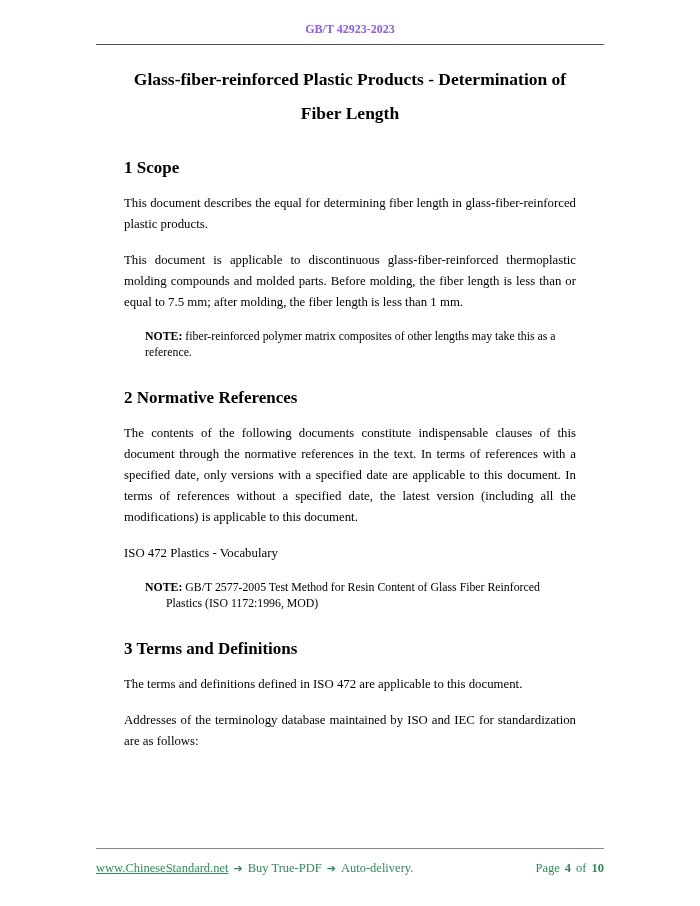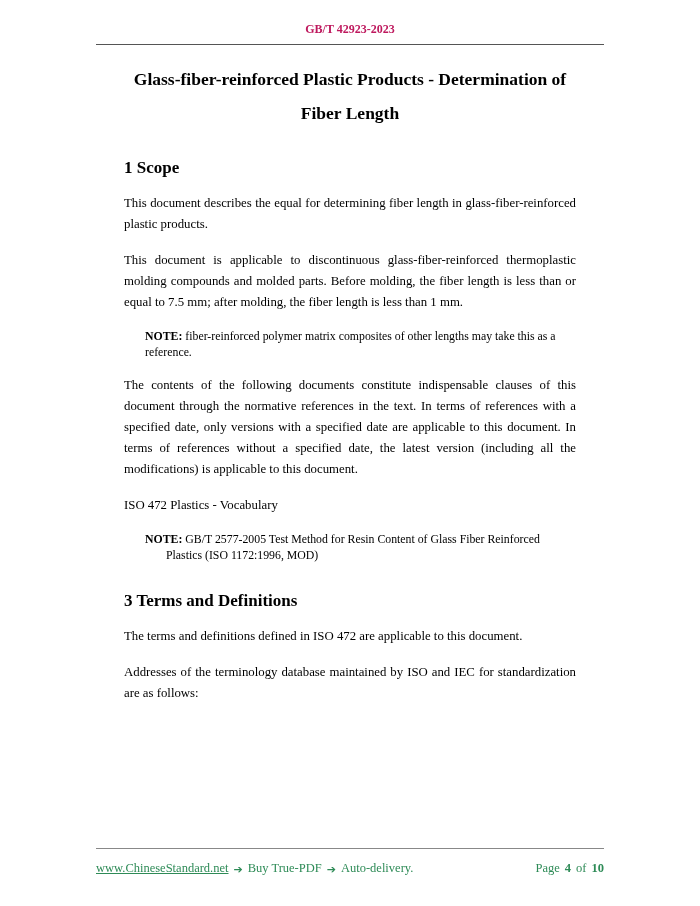--- a/index.html
+++ b/index.html
@@ -5,21 +5,21 @@
   html, body { margin: 0; padding: 0; background: #e9e9e9; }
   .page {
     width: 700px; height: 906px; margin: 0 auto; background: #ffffff;
     position: relative; box-sizing: border-box;
     font-family: "Liberation Serif", "DejaVu Serif", serif;
     color: #000000; overflow: hidden;
   }
   .doc-header {
     position: absolute; top: 22px; left: 96px; right: 96px;
     text-align: center; font-size: 12px; font-weight: bold;
-    color: #be185d; padding-bottom: 7px; border-bottom: 1px solid #555;
+    color: #8b5cf6; padding-bottom: 7px; border-bottom: 1px solid #555;
   }
   .content { position: absolute; top: 56px; left: 124px; right: 124px; }
   .doc-title {
     text-align: center; font-size: 17.5px; font-weight: bold;
     line-height: 34px; margin-top: 6px;
   }
   .section-heading {
     font-size: 17px; font-weight: bold; margin: 28px 0 6px 0;
   }
   .para {
@@ -32,21 +32,21 @@
     margin-left: 21px; text-align: left;
   }
   .note-hang { padding-left: 21px; text-indent: -21px; }
   .note-label { font-weight: bold; }
   .doc-footer {
     position: absolute; bottom: 30px; left: 96px; right: 96px;
     border-top: 1px solid #888; padding-top: 12px;
     display: flex; justify-content: space-between; align-items: baseline;
     font-size: 12.5px; color: #2E8B57;
   }
-  .footer-left { display: inline-flex; gap: 5px; align-items: flex-end; }
+  .footer-left { display: inline-flex; gap: 5px; align-items: center; }
   .footer-site { color: #2E8B57; text-decoration: underline; cursor: pointer; }
   .footer-arrow { color: #2E8B57; font-family: "DejaVu Sans", sans-serif; font-size: 11px; }
   .page-indicator { display: inline-flex; gap: 5px; align-items: baseline; }
   .page-num { font-weight: bold; }
 </style>
 </head>
 <body>
 
 <div class="page">
 
@@ -62,20 +62,21 @@
     </div>
 
     <div class="section-heading">1 Scope</div>
 
     <p class="para">This document describes the equal for determining fiber length in glass-fiber-reinforced plastic products.</p>
 
     <p class="para">This document is applicable to discontinuous glass-fiber-reinforced thermoplastic molding compounds and molded parts. Before molding, the fiber length is less than or equal to 7.5 mm; after molding, the fiber length is less than 1 mm.</p>
 
     <p class="note"><span class="note-label">NOTE:</span><span> fiber-reinforced polymer matrix composites of other lengths may take this as a reference.</span></p>
 
+    <div class="section-heading">2 Normative References</div>
 
     <p class="para">The contents of the following documents constitute indispensable clauses of this document through the normative references in the text. In terms of references with a specified date, only versions with a specified date are applicable to this document. In terms of references without a specified date, the latest version (including all the modifications) is applicable to this document.</p>
 
     <p class="para para-left">ISO 472 Plastics - Vocabulary</p>
 
 
 
     <p class="note note-hang"><span class="note-label">NOTE:</span><span> GB/T 2577-2005 Test Method for Resin Content of Glass Fiber Reinforced Plastics (ISO 1172:1996, MOD)</span></p>
 
     <div class="section-heading">3 Terms and Definitions</div>

